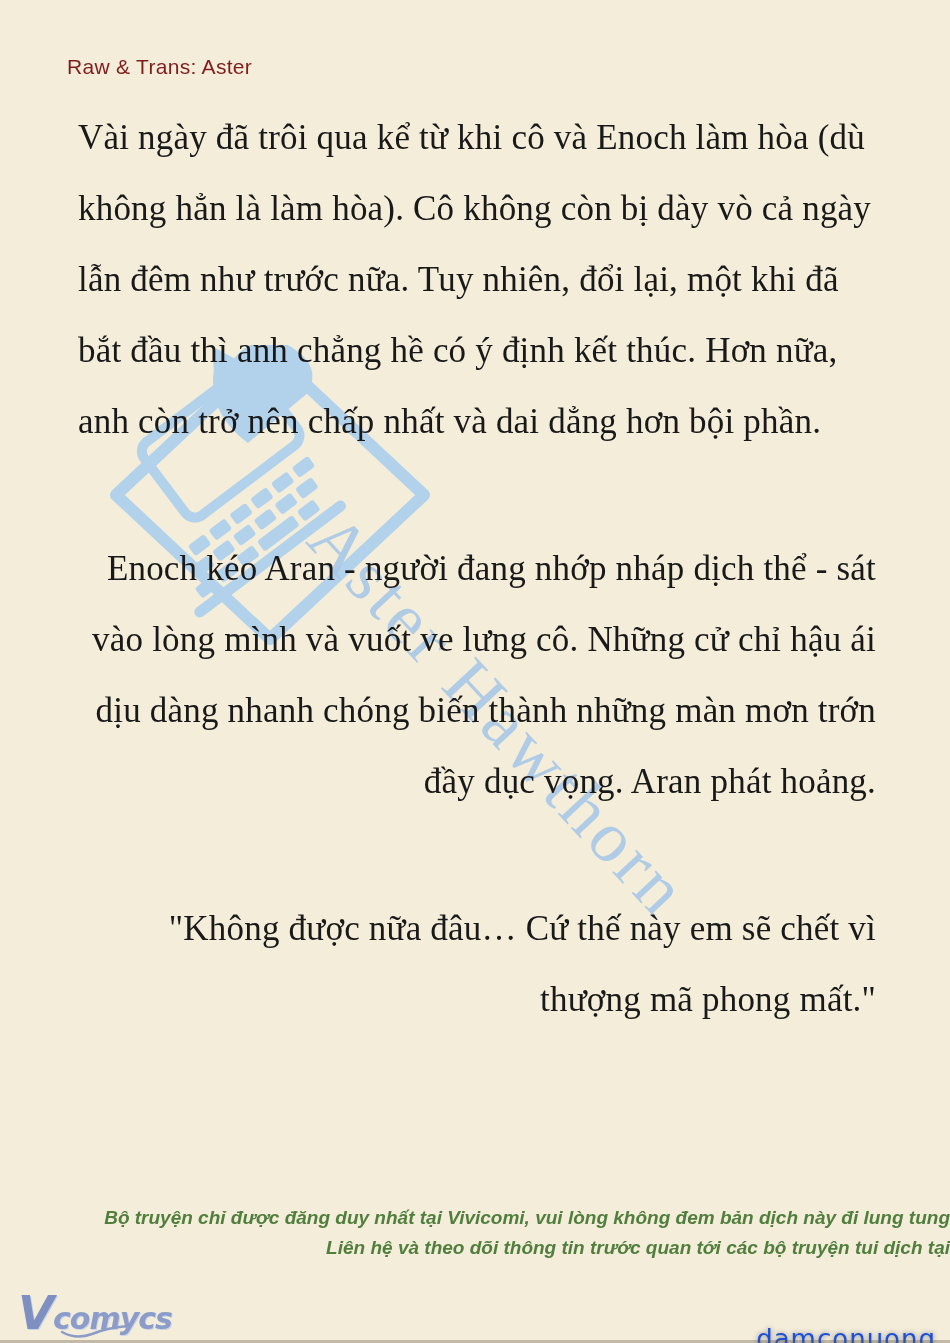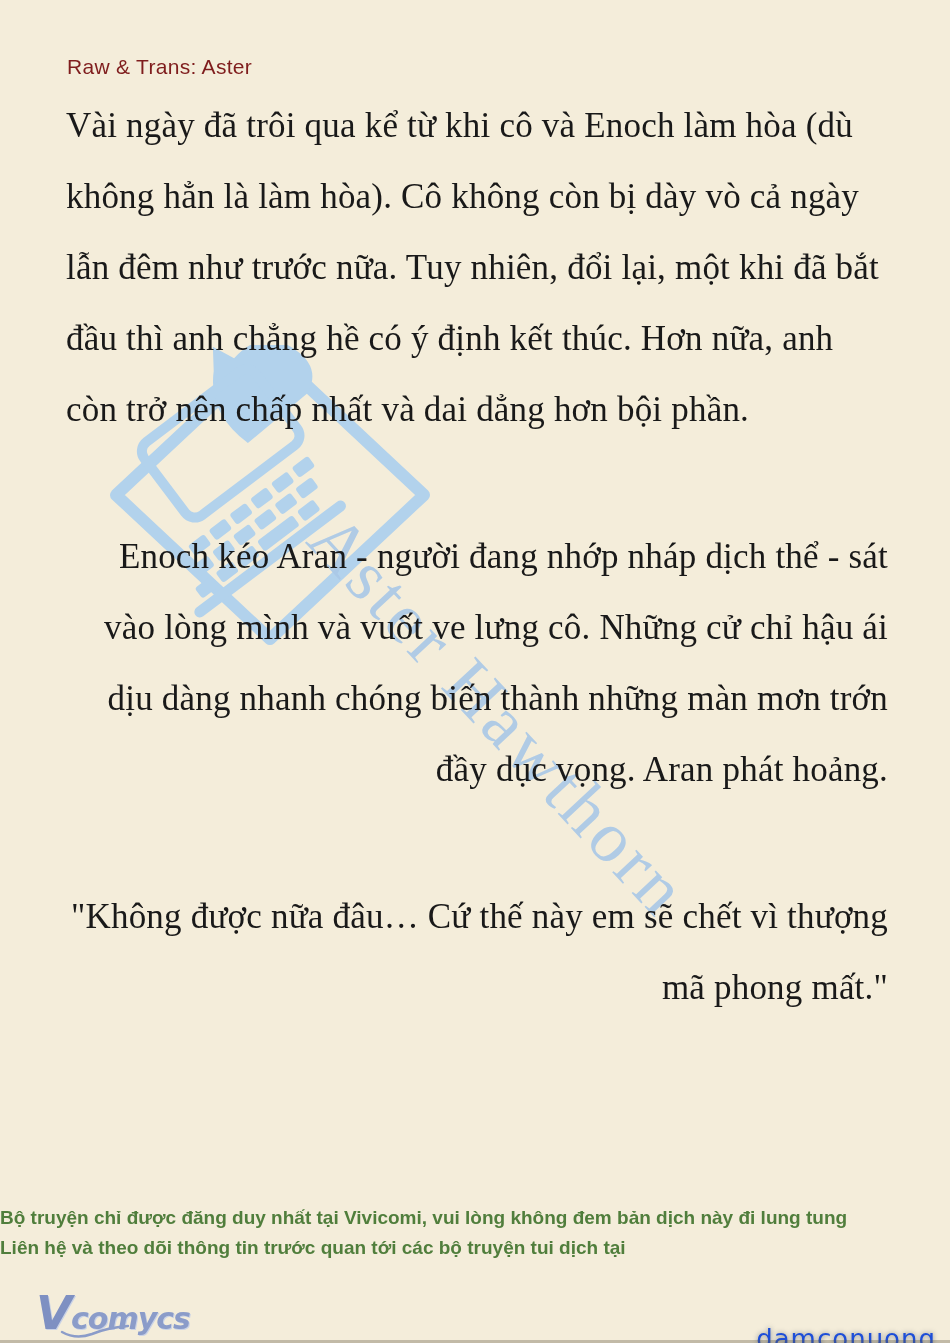--- a/index.html
+++ b/index.html
@@ -29,46 +29,46 @@
     font-size:72px; letter-spacing:4px;
     color:#abc9e7; opacity:0.92;
     white-space:nowrap;
   }
 
   
   .text-block {
     position:absolute; top:90px; left:66px; width:822px; z-index:1;
   }
   .text-block p {
-    margin:0;
+    margin:12px;
     font-size:35px; line-height:71px;
     color:#191919; letter-spacing:0.2px;
   }
   .text-block p + p { margin-top:76px;text-align:right; }
 
   
   .footer-note {
     position:absolute; top:1203px; left:0; width:950px; z-index:1;
-    text-align:left;
+    text-align:right;
     font-family:"Liberation Sans", sans-serif;
-    font-weight:bold;
+    font-style:italic; font-weight:bold;
     font-size:19px; line-height:30px;
     color:#507e3c;
   }
   .footer-note div { white-space:nowrap; }
 
   
   .logo {
     position:absolute; left:18px; top:1286px; z-index:1;
     font-family:"DejaVu Sans", sans-serif;
     font-style:italic; font-weight:bold;
     font-size:30px; letter-spacing:-1px;
     color:#8b9cc9;
     text-shadow:1px 1px 0 #c9d2e6;
-    display:block; width:fit-content;margin-left:18px;
+    display:block; width:fit-content;
   }
   .logo::first-letter { font-size:1.55em; color:#7e90c2; }
   .logo-swash { position:absolute; left:60px; top:1322px; z-index:1; }
 
   
   .site-tag {
     position:absolute; right:14px; top:1308px; z-index:1;
     font-family:"DejaVu Sans", sans-serif;
     font-weight:500; font-size:26px; letter-spacing:1px;
     color:#1d4ed8;

